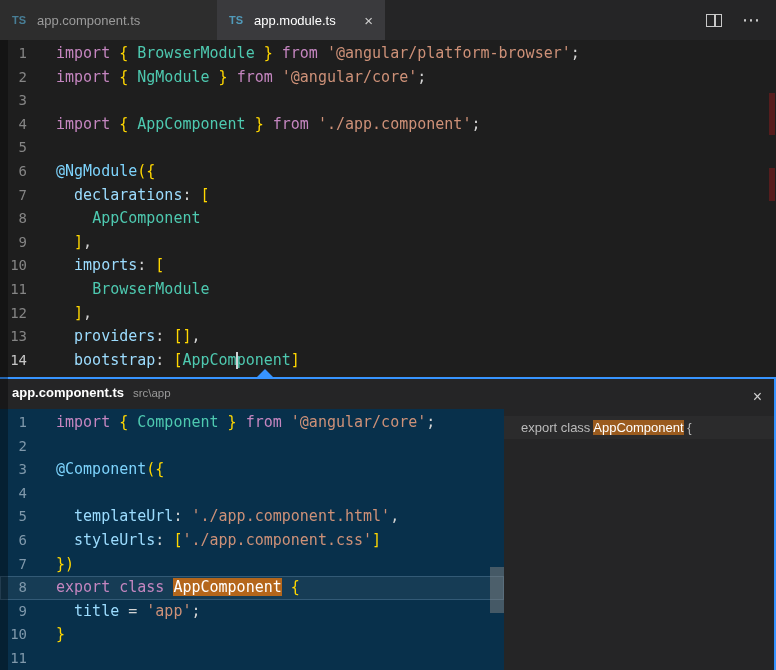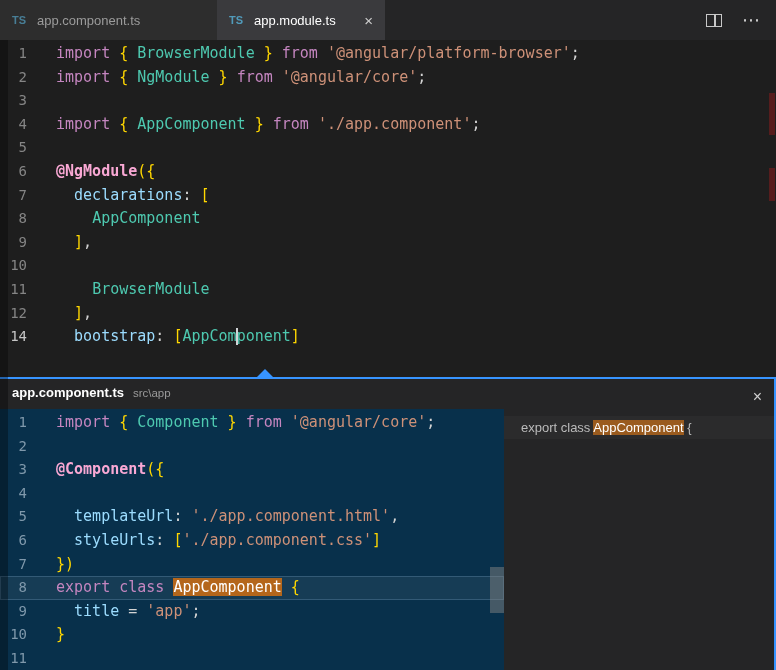--- a/index.html
+++ b/index.html
@@ -26,21 +26,21 @@
   
   .code-row { display:flex; height:23.6px; line-height:23.6px;
     font-family:"DejaVu Sans Mono", monospace; font-size:15px; }
   .ln { width:56px; flex:none; text-align:right; padding-right:29px;
     color:#858585; font-size:14px; }
   .code-text { white-space:pre; }
   .t-kw { color:#c586c0; }
   .t-ty { color:#4ec9b0; }
   .t-st { color:#ce9178; }
   .t-pr { color:#9cdcfe; }
-  .t-de { color:#f9a8d4;font-weight:bold; }
+  .t-de { color:#7dd3fc; }
   .t-br { color:#ffd700; }
   .t-pl { color:#d4d4d4; }
   .t-hl { background:#b4661b; color:#ffffff; }
   .t-cur { display:inline-block; width:2px; height:17px; margin:0 -1px;
     background:#d0d3d6; vertical-align:text-bottom; }
   .active-line .ln { color:#c6c6c6; }
 
   
   .editor { position:relative; height:337px; background:#1e1e1e; padding-top:2px; overflow:hidden; }
   .ruler-mark { position:absolute; right:1px; width:6px; background:#561d1d; }
@@ -128,28 +128,33 @@
         <div class="code-row">
           <span class="ln">8</span>
           <span class="code-text"><span class="t-pl">    </span><span class="t-ty">AppComponent</span></span>
         </div>
         <div class="code-row">
           <span class="ln">9</span>
           <span class="code-text"><span class="t-pl">  </span><span class="t-br">]</span><span class="t-pl">,</span></span>
         </div>
         <div class="code-row">
           <span class="ln">10</span>
+          <span class="code-text"><span class="t-pl">  </span><span class="t-pr">imports</span><span class="t-pl">: </span><span class="t-br">[</span></span>
         </div>
         <div class="code-row">
           <span class="ln">11</span>
           <span class="code-text"><span class="t-pl">    </span><span class="t-ty">BrowserModule</span></span>
         </div>
         <div class="code-row">
           <span class="ln">12</span>
           <span class="code-text"><span class="t-pl">  </span><span class="t-br">]</span><span class="t-pl">,</span></span>
+        </div>
+        <div class="code-row">
+          <span class="ln">13</span>
+          <span class="code-text"><span class="t-pl">  </span><span class="t-pr">providers</span><span class="t-pl">: </span><span class="t-br">[]</span><span class="t-pl">,</span></span>
         </div>
         <div class="code-row active-line">
           <span class="ln">14</span>
           <span class="code-text"><span class="t-pl">  </span><span class="t-pr">bootstrap</span><span class="t-pl">: </span><span class="t-br">[</span><span class="t-ty">AppCom</span><span class="t-cur"></span><span class="t-ty">ponent</span><span class="t-br">]</span></span>
         </div>
       </div>
     <div class="ruler-mark mark1"></div>
     <div class="ruler-mark mark2"></div>
   </div>
 

